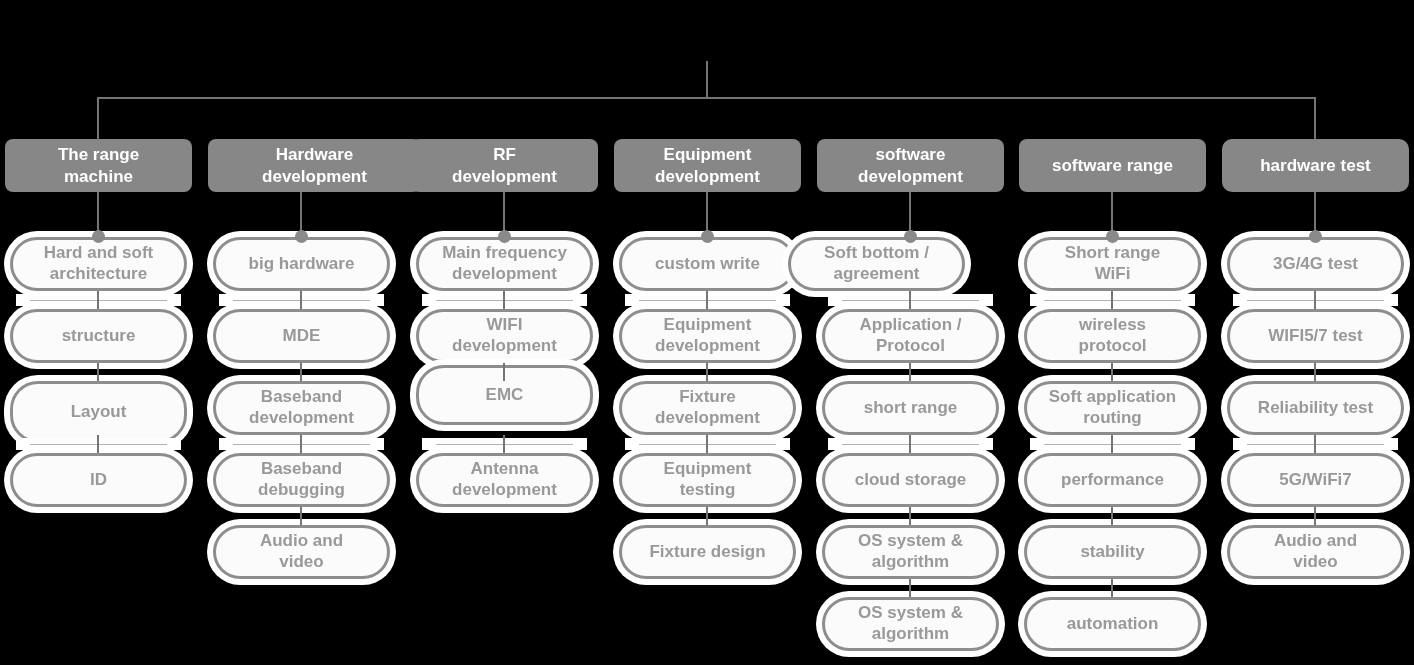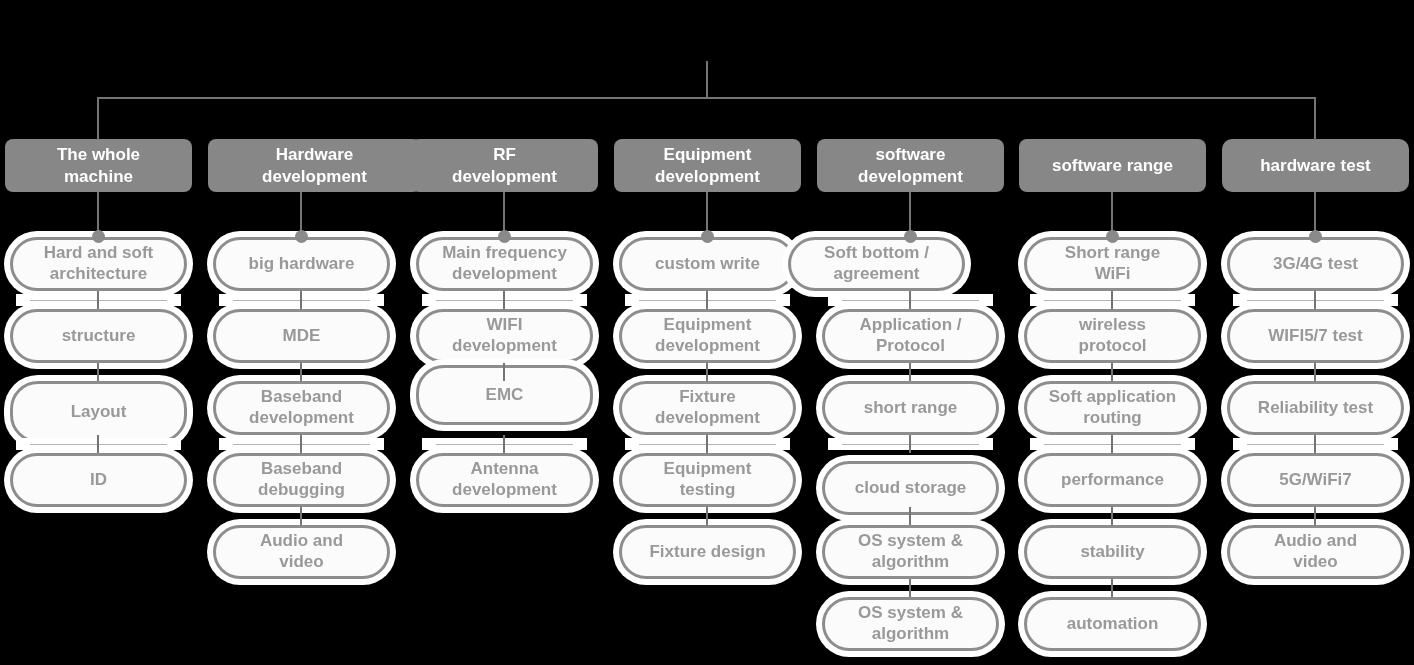--- a/index.html
+++ b/index.html
@@ -38,21 +38,21 @@
   
 
   
   <div class="line" style="left:706px; top:61px; width:2px; height:37px;"></div>
   <div class="line" style="left:97px; top:97px; width:1219px; height:2px;"></div>
   <div class="line" style="left:97px; top:97px; width:2px; height:43px;"></div>
   <div class="line" style="left:1314px; top:97px; width:2px; height:43px;"></div>
 
   
   <div class="col">
-    <div class="node hdr" style="left:5px; top:139px; width:187px; height:53px;">The whole
+    <div class="node hdr" style="left:5px; top:139px; width:187px; height:53px;">The range
 machine</div>
     <div class="line" style="left:97px; top:192px; width:2px; height:45px;"></div>
     <div class="dot" style="left:92px; top:230px;"></div>
     <div class="divider" style="left:16px; top:294px; width:165px;"></div>
     <div class="divider" style="left:16px; top:438px; width:165px;"></div>
     <div class="line" style="left:97px; top:291px; width:2px; height:18px;"></div>
     <div class="line" style="left:97px; top:363px; width:2px; height:18px;"></div>
     <div class="line" style="left:97px; top:435px; width:2px; height:18px;"></div>
     <div class="node pill" style="left:10px; top:237px; width:177px; height:54px;">Hard and soft
 architecture</div>
@@ -136,21 +136,21 @@
     <div class="line" style="left:909px; top:291px; width:2px; height:18px;"></div>
     <div class="line" style="left:909px; top:363px; width:2px; height:18px;"></div>
     <div class="line" style="left:909px; top:435px; width:2px; height:18px;"></div>
     <div class="line" style="left:909px; top:507px; width:2px; height:18px;"></div>
     <div class="line" style="left:909px; top:579px; width:2px; height:18px;"></div>
     <div class="node pill" style="left:788px; top:237px; width:177px; height:54px;">Soft bottom /
 agreement</div>
     <div class="node pill" style="left:822px; top:309px; width:177px; height:54px;">Application /
 Protocol</div>
     <div class="node pill" style="left:822px; top:381px; width:177px; height:54px;">short range</div>
-    <div class="node pill" style="left:822px; top:453px; width:177px; height:54px;margin-top:8px;">cloud storage</div>
+    <div class="node pill" style="left:822px; top:453px; width:177px; height:54px;">cloud storage</div>
     <div class="node pill" style="left:822px; top:525px; width:177px; height:54px;">OS system &amp;
 algorithm</div>
     <div class="node pill" style="left:822px; top:597px; width:177px; height:54px;">OS system &amp;
 algorithm</div>
   </div>
 
   
   <div class="col">
     <div class="node hdr" style="left:1019px; top:139px; width:187px; height:53px;">software range</div>
     <div class="line" style="left:1111px; top:192px; width:2px; height:45px;"></div>

